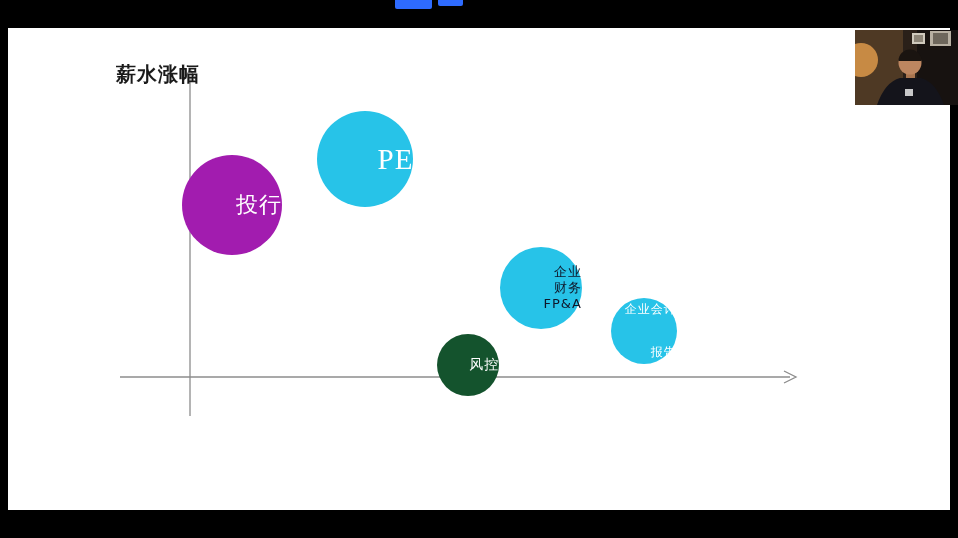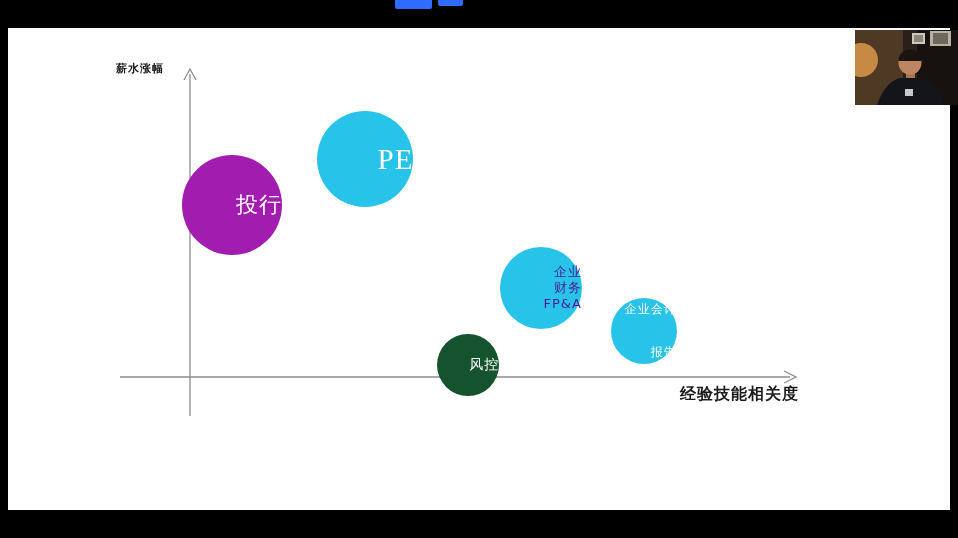--- a/index.html
+++ b/index.html
@@ -13,21 +13,21 @@
   
   .toolbar-frag{position:absolute;top:0;background:#2e6bfe;border-radius:0 0 2px 2px;}
   .frag-a{left:395px;width:37px;height:9px;}
   .frag-b{left:438px;width:25px;height:6px;}
 
   
   .slide{position:absolute;left:8px;top:28px;width:942px;height:482px;background:#ffffff;}
   .chart{position:absolute;inset:0;}
   .axis-svg{position:absolute;left:0;top:0;}
 
-  .y-label{position:absolute;left:108px;top:33px;font-size:11px;font-weight:bold;color:#1a1a1a;letter-spacing:1px;}
+  .y-label{position:absolute;left:108px;top:33px;font-size:20px;font-weight:bold;color:#1a1a1a;letter-spacing:1px;}
   .x-label{position:absolute;left:672px;top:356px;font-size:16px;font-weight:bold;color:#1a1a1a;letter-spacing:1px;}
 
   .bubble{
     position:absolute;border-radius:50%;
     display:flex;flex-direction:column;align-items:flex-end;justify-content:center;
     color:#fff;text-align:center;line-height:1.25;letter-spacing:1px;
   }
 
   
   .webcam{position:absolute;right:0;top:30px;width:103px;height:75px;background:#1c1712;overflow:hidden;}
@@ -46,30 +46,29 @@
       <svg class="axis-svg" width="942" height="482">
 
         <line x1="182" y1="46" x2="182" y2="388" stroke="#8c8c8c" stroke-width="1.3"></line>
         <polyline points="176,52 182,41 188,52" fill="none" stroke="#8c8c8c" stroke-width="1.3"></polyline>
 
         <line x1="112" y1="349" x2="782" y2="349" stroke="#8c8c8c" stroke-width="1.3"></line>
         <polyline points="776,343 788,349 776,355" fill="none" stroke="#8c8c8c" stroke-width="1.3"></polyline>
       </svg>
 
       <div class="y-label">薪水涨幅</div>
-      <div class="x-label">经验技能相关度</div>
 
       <div id="bubbles">
           <div class="bubble" style="left: 174px; top: 127.08px; height: 100px; width: 100px; background: #a21caf; color: rgb(255, 255, 255); font-size: 22px;">
             <div>投行</div>
           </div>
           <div class="bubble" style="left: 309.45px; top: 83.03px; height: 96px; width: 96px; background: rgb(39, 195, 232); color: rgb(255, 255, 255); font-size: 29px; font-family: &quot;Liberation Serif&quot;, &quot;DejaVu Serif&quot;, serif;">
             <div>PE</div>
           </div>
-          <div class="bubble" style="left: 491.9px; top: 218.97px; height: 82px; width: 82px; background: rgb(39, 195, 232); color: #4c1d95; font-size: 13px;">
+          <div class="bubble" style="left: 491.9px; top: 218.97px; height: 82px; width: 82px; background: rgb(39, 195, 232); color: #0f172a; font-size: 13px;">
             <div>企业</div>
             <div>财务</div>
             <div>FP&amp;A</div>
           </div>
           <div class="bubble" style="left: 429.3px; top: 305.72px; height: 62px; width: 62px; background: #14532d; color: rgb(255, 255, 255); font-size: 14px;">
             <div>风控</div>
           </div>
           <div class="bubble" style="left: 602.75px; top: 269.95px; height: 66px; width: 66px; background: rgb(39, 195, 232); color: rgb(255, 255, 255); font-size: 12px; gap: 28px;">
             <div>企业会计</div>
             <div>报告</div>

